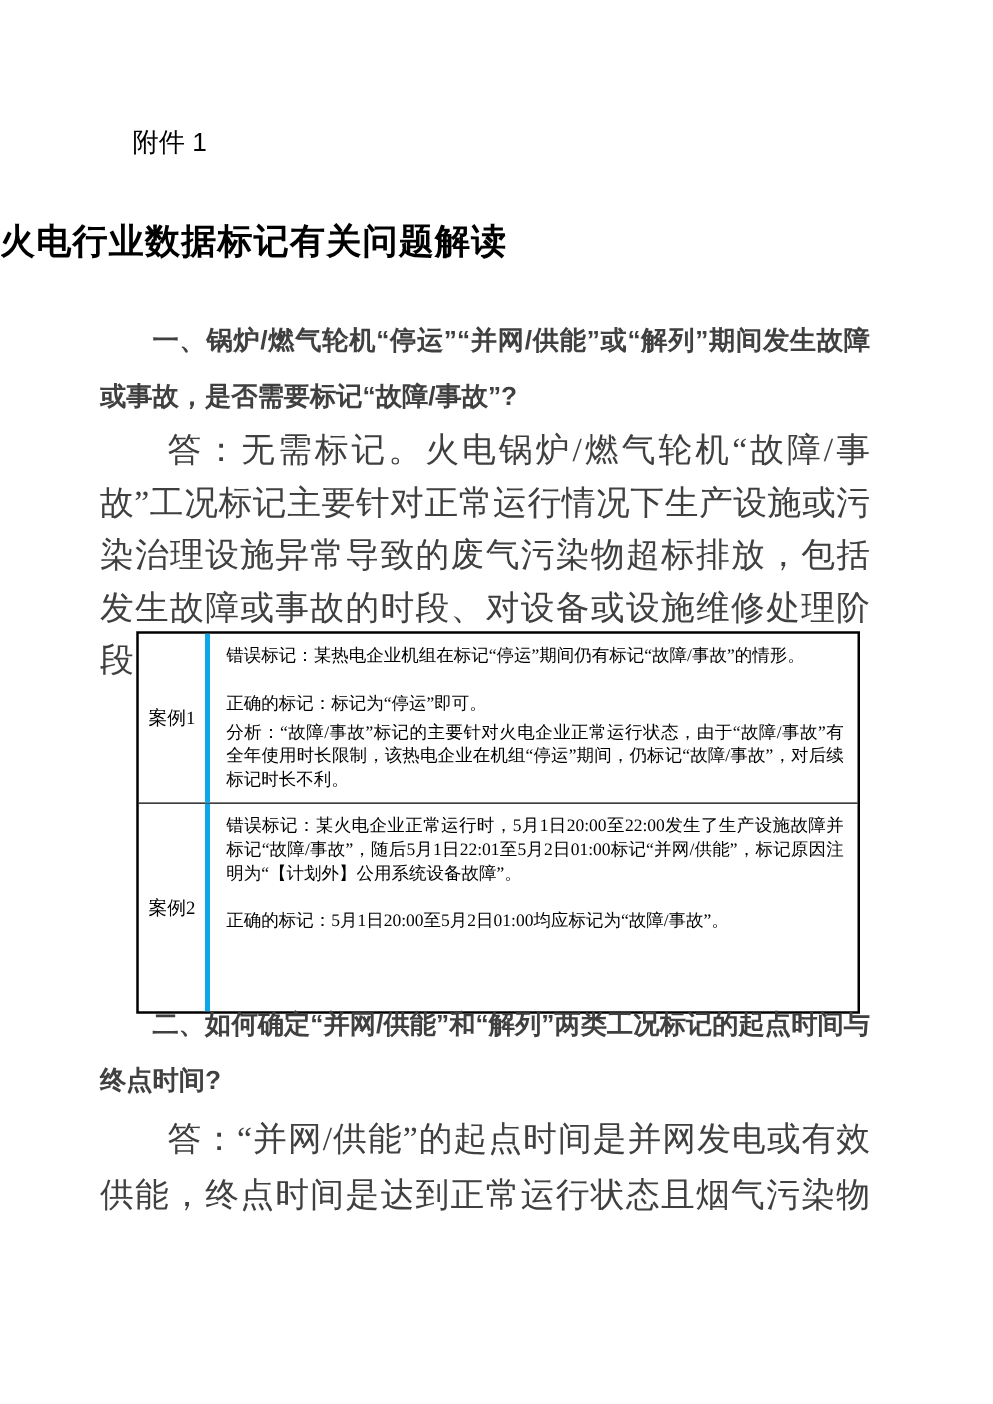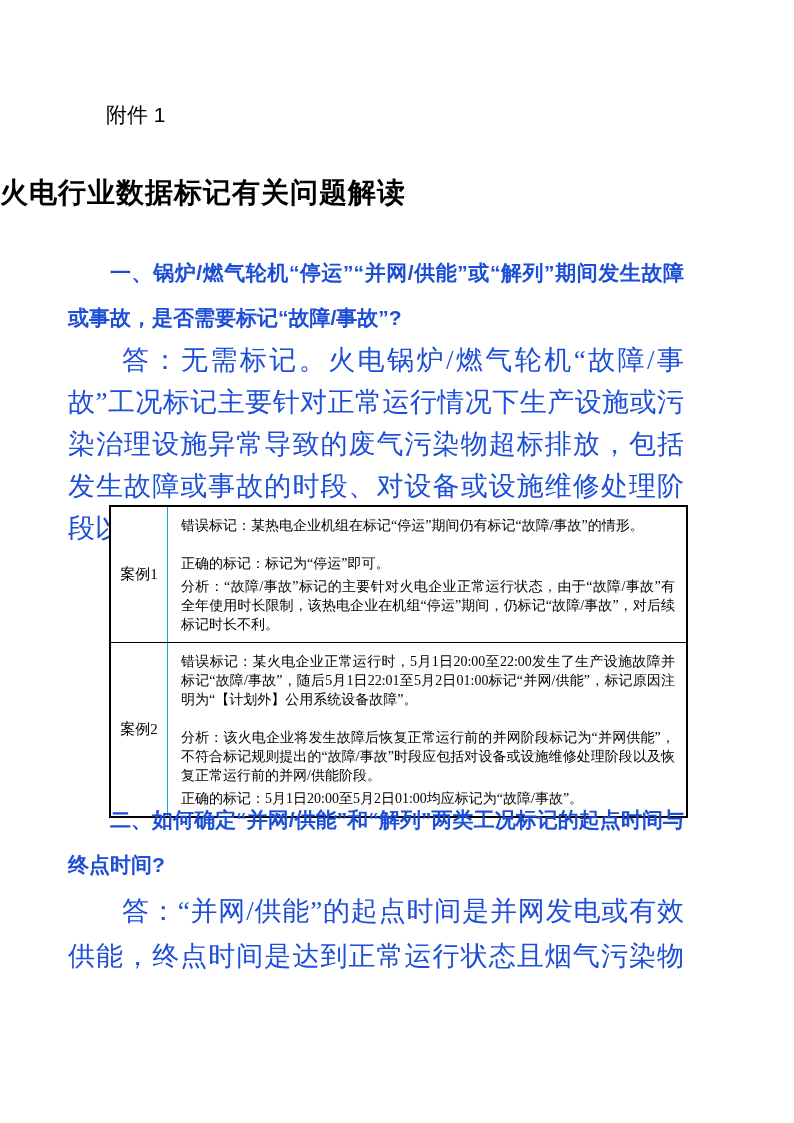--- a/index.html
+++ b/index.html
@@ -29,25 +29,25 @@
     top: 174px;
     width: 100%;
     font-family: "Liberation Sans", "DejaVu Sans", sans-serif;
     font-weight: 700;
     font-size: 28px;
     letter-spacing: 1px;
     color: #000;
   }
   .block {
     position: absolute;
-    left: 68px;
+    left: 80px;
     width: 616px;
     text-align: justify;
     text-indent: 2em;
-    color: #1d4ed8;
+    color: #404040;
   }
   .q-heading {
     font-family: "Liberation Sans", "DejaVu Sans", sans-serif;
     font-weight: 700;
     font-size: 21px;
     line-height: 45px;
   }
   .answer {
     font-family: "Liberation Serif", "DejaVu Serif", serif;
     font-size: 27px;
@@ -65,21 +65,21 @@
     width: 579px;
     border: 2px solid #000;
     background: #fff;
   }
   .case-row {
     display: grid;
     grid-template-columns: 57px 1fr;
   }
   .case-row + .case-row { border-top: 1px solid #000; }
   .case-label {
-    border-right: 1px solid #0ea5e9;
+    border-right: 4px solid #0ea5e9;
     display: flex;
     align-items: center;
     justify-content: center;
     font-size: 15px;
     font-family: "Liberation Serif", "DejaVu Serif", serif;
   }
   .case-content {
     padding: 5px 7px 4px 9px;
     font-size: 14px;
     line-height: 19px;
@@ -120,21 +120,20 @@
         <p class="gap-after">错误标记：某热电企业机组在标记“停运”期间仍有标记“故障/事故”的情形。</p>
         <p>正确的标记：标记为“停运”即可。</p>
         <p>分析：“故障/事故”标记的主要针对火电企业正常运行状态，由于“故障/事故”有全年使用时长限制，该热电企业在机组“停运”期间，仍标记“故障/事故”，对后续标记时长不利。</p>
       </div>
     </div>
 
     <div class="case-row" id="case-row-2">
       <div class="case-label">案例2</div>
       <div class="case-content">
         <p class="gap-after">错误标记：某火电企业正常运行时，5月1日20:00至22:00发生了生产设施故障并标记“故障/事故”，随后5月1日22:01至5月2日01:00标记“并网/供能”，标记原因注明为“【计划外】公用系统设备故障”。</p>
-        <p>分析：该火电企业将发生故障后恢复正常运行前的并网阶段标记为“并网供能”，不符合标记规则提出的“故障/事故”时段应包括对设备或设施维修处理阶段以及恢复正常运行前的并网/供能阶段。</p>
         <p>正确的标记：5月1日20:00至5月2日01:00均应标记为“故障/事故”。</p>
       </div>
     </div>
 
   </div>
 
   <p class="block q-heading" id="q2-heading">二、如何确定“并网/供能”和“解列”两类工况标记的起点时间与终点时间?</p>
 
   <p class="block answer" id="answer-2">答：“并网/供能”的起点时间是并网发电或有效供能，终点时间是达到正常运行状态且烟气污染物排放浓度满足排放标准；“解列”的起点时间是逐步减少燃料量投入的方式开始降低</p>
 

